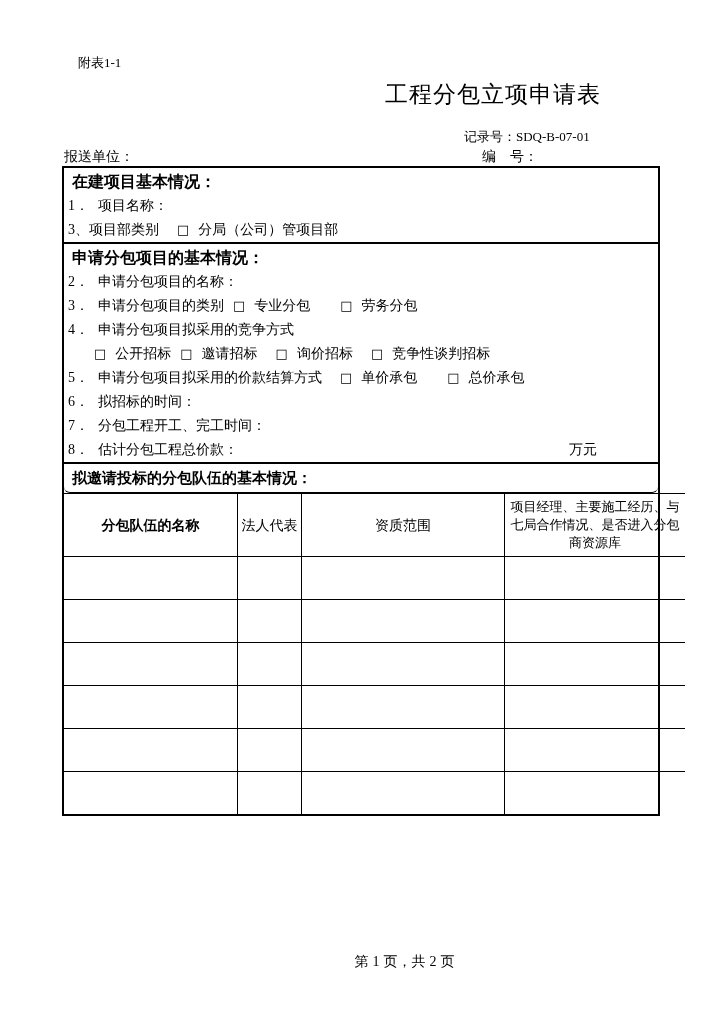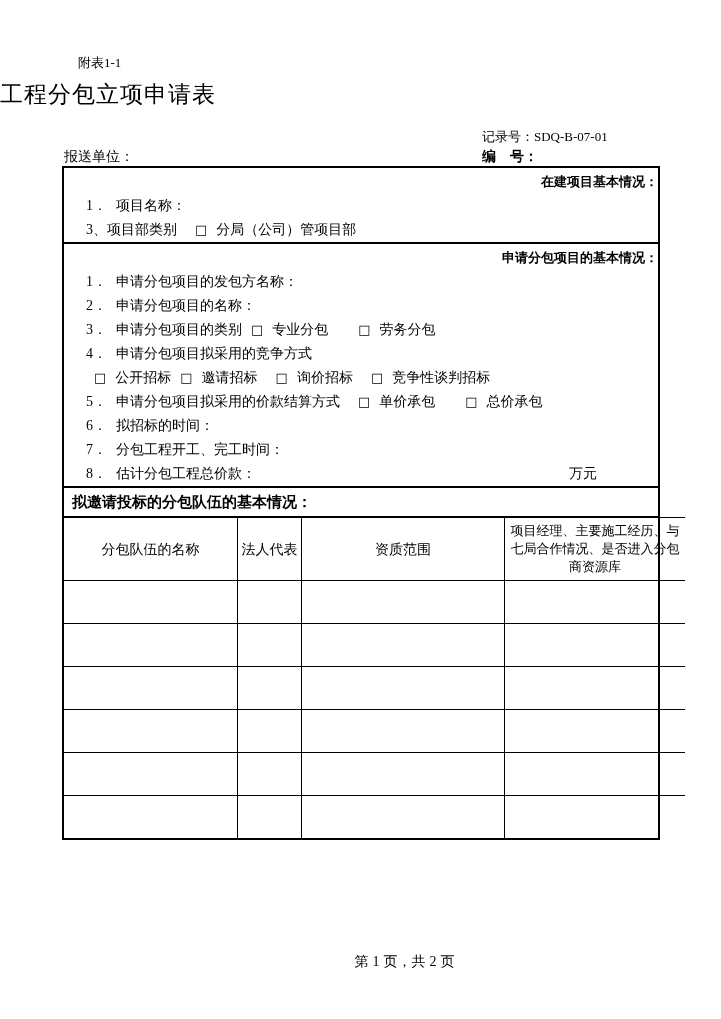--- a/index.html
+++ b/index.html
@@ -31,87 +31,86 @@
     font-size: 13px;
     line-height: 18px;
     white-space: nowrap;
     margin-left: 16px;
   }
   .doc-title {
     position: absolute;
     left: 0;
     top: 80px;
     width: 601px;
-    text-align: left;
+    text-align: right;
     font-size: 23px;
     line-height: 30px;
     letter-spacing: 1px;
     white-space: nowrap;
   }
   .record-no {
     position: absolute;
-    left: 482px;
+    left: 464px;
     top: 128px;
     font-size: 13px;
     line-height: 17px;
     white-space: nowrap;
   }
   .submit-unit {
     position: absolute;
     left: 64px;
     top: 148px;
     font-size: 14px;
     line-height: 18px;
     white-space: nowrap;
   }
   .serial-no {
     position: absolute;
     left: 482px;
     top: 148px;
     font-size: 14px;
     line-height: 18px;
     white-space: nowrap;
-    font-weight: bold;
   }
   .serial-no .sp { display: inline-block; width: 14px; }
 
   
   .frame {
     position: absolute;
     left: 62px;
     top: 166px;
     width: 598px;
     border: 2px solid #000;
     box-sizing: border-box;
   }
   .section {
     border-bottom: 2px solid #000;
   }
   .section.last { border-bottom: none; }
 
   .sec-head {
-    font-size: 13px;
+    font-size: 16px;
     font-weight: bold;
     line-height: 25px;
     padding: 1px 0 0 8px;
     white-space: nowrap;
-    text-align: right;
   }
   .sec-head-plain {
     font-size: 15px;
     font-weight: bold;
     line-height: 25px;
     padding: 2px 0 1px 8px;
     white-space: nowrap;
     border-bottom: 1px solid #000;
+    border-radius: 6px;
   }
   .line {
     font-size: 14px;
     line-height: 24px;
-    padding-left: 22px;
+    padding-left: 4px;
     white-space: nowrap;
     position: relative;
   }
   .line.sub {
     padding-left: 30px;
   }
   .cb {
     font-family: "DejaVu Sans", sans-serif;
     font-size: 13px;
   }
@@ -139,21 +138,21 @@
     font-size: 14px;
     line-height: 19px;
     text-align: center;
     vertical-align: middle;
     height: 58px;
     padding: 2px 3px;
   }
   table.subs td {
     height: 42px;
   }
-  table.subs th.c1 { width: 167px; }
+  table.subs th.c1 { width: 167px; font-weight: bold; }
   table.subs th.c2 { width: 57px; margin-top: 32px; }
   table.subs th.c3 { width: 196px; }
   table.subs th.c4 { width: 174px; font-size: 13px; line-height: 18px; }
   
   table.subs tr th:first-child,
   table.subs tr td:first-child { border-left: none; }
   table.subs tr th:last-child,
   table.subs tr td:last-child { border-right: none; }
   table.subs tr:last-child td { border-bottom: none; }
 
@@ -199,23 +198,20 @@
 
 
       <div class="line">
         <span>3、</span><span>项目部类别</span><span class="gap-m"></span><span class="cb">□</span><span class="gap-s"></span><span>分局（公司）管项目部</span>
       </div>
     </div>
 
     <div class="section">
       <div class="sec-head">申请分包项目的基本情况：</div>
 
-      <div class="line">
-        <span>1．</span><span class="gap-s"></span><span>申请分包项目的发包方名称：</span>
-      </div>
 
       <div class="line">
         <span>2．</span><span class="gap-s"></span><span>申请分包项目的名称：</span>
       </div>
 
       <div class="line">
         <span>3．</span><span class="gap-s"></span><span>申请分包项目的类别</span><span class="gap-s"></span><span class="cb">□</span><span class="gap-s"></span><span>专业分包</span><span class="gap-l"></span><span class="cb">□</span><span class="gap-s"></span><span>劳务分包</span>
       </div>
 
       <div class="line">

